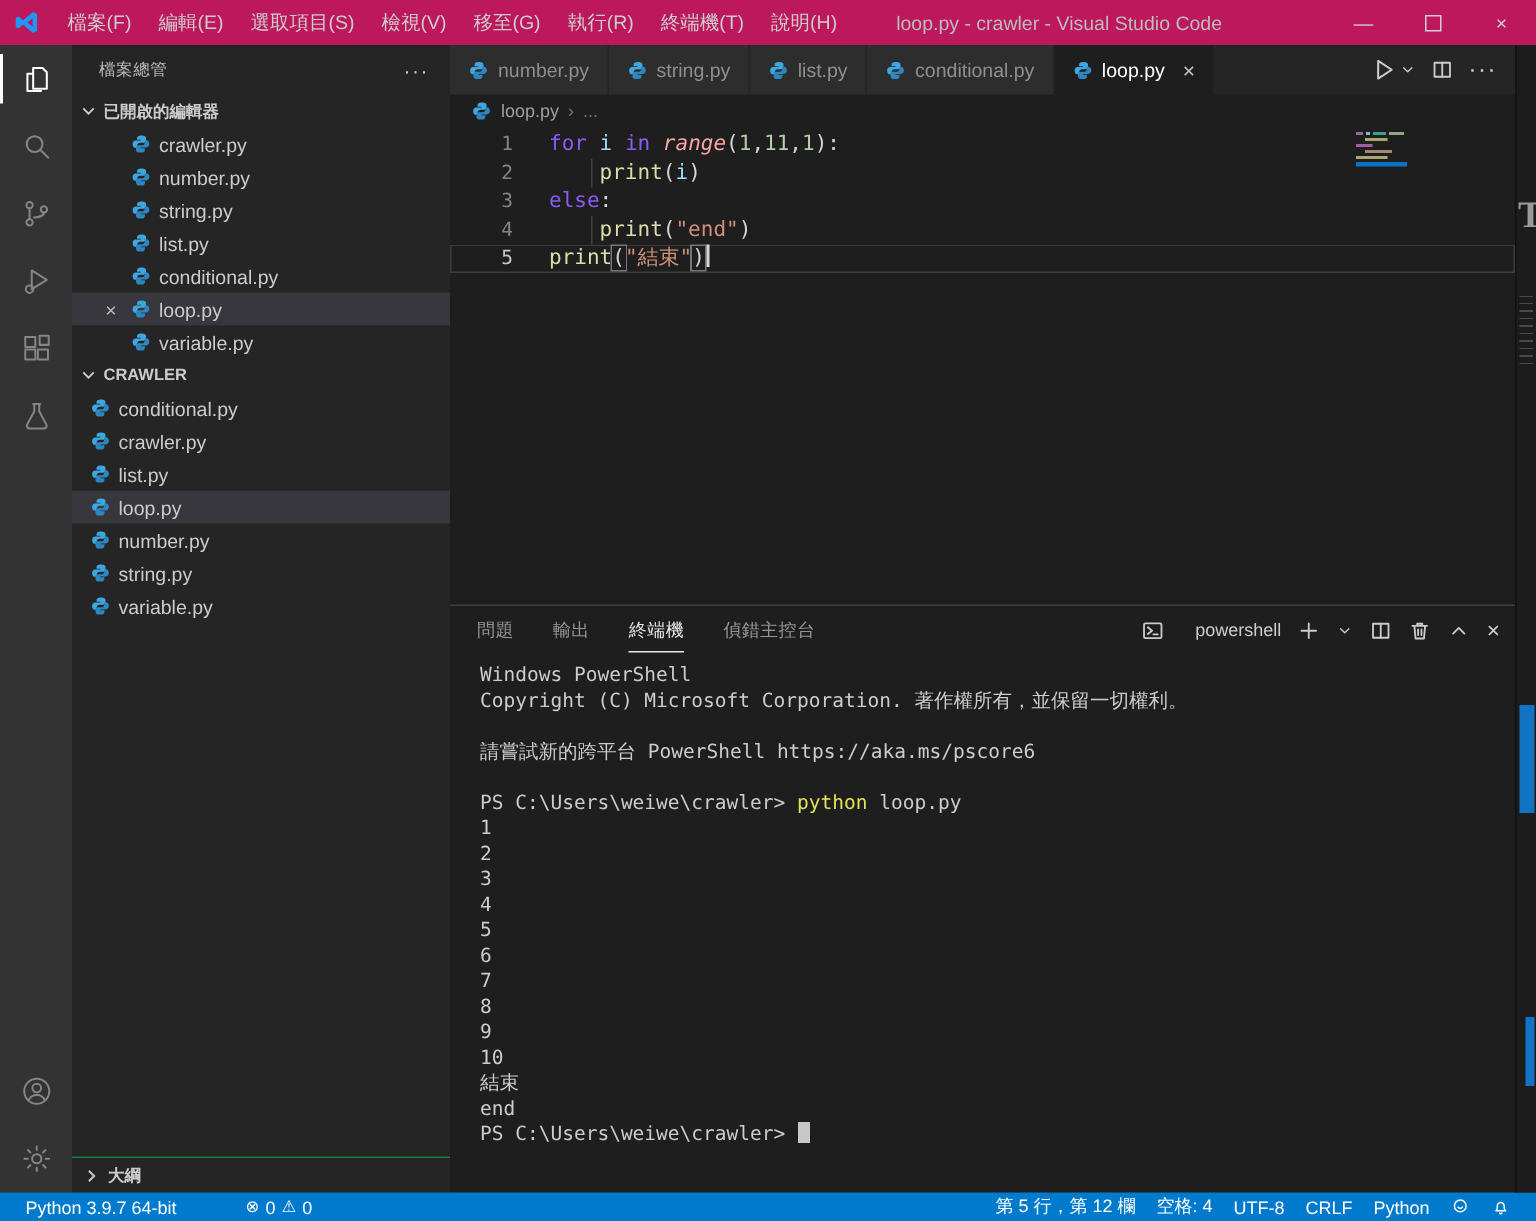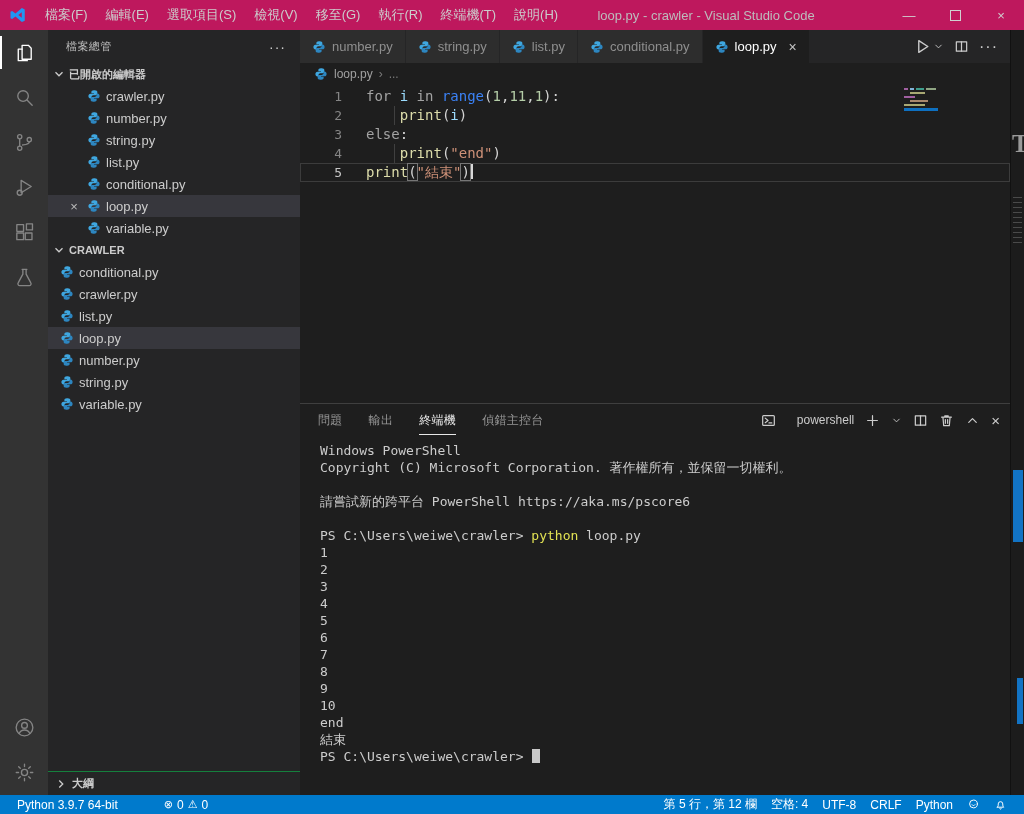--- a/index.html
+++ b/index.html
@@ -56,21 +56,21 @@
   .bc-sep{color:#7a7a7a;}
 
   
   .code-area{flex:1;position:relative;font-family:"DejaVu Sans Mono",monospace;font-size:14px;padding-top:2px;min-height:0;}
   .code-line{display:flex;height:19px;line-height:19px;}
   .code-line.current{box-shadow:inset 0 0 0 1px #3c3c3c;}
   .gutter{width:42px;flex:0 0 42px;text-align:right;color:#858585;font-size:13px;}
   .code-line.current .gutter{color:#c6c6c6;}
   .line-content{white-space:pre;position:relative;padding-left:24px;flex:1;}
   .indent-guide{position:absolute;left:52px;top:0;bottom:0;width:1px;background:#404040;}
-  .tk-kw{color:#a3a3a3;} .tk-var{color:#9cdcfe;} .tk-cls{color:#3b82f6;}
+  .tk-kw{color:#8b5cf6;} .tk-var{color:#9cdcfe;} .tk-cls{color:#fca5a5;font-style:italic;}
   .tk-num{color:#b5cea8;} .tk-fn{color:#dcdcaa;} .tk-str{color:#ce9178;} .tk-pn{color:#d4d4d4;}
   .tk-pnb{color:#d4d4d4;box-shadow:0 0 0 1px #767676;}
   .caret{display:inline-block;width:2px;height:15px;background:#d8d8d8;vertical-align:-2px;margin-left:1px;}
   .minimap{position:absolute;top:3px;right:72px;width:34px;}
   .minimap i{display:block;height:2px;margin-bottom:2px;}
   .mm-bar{height:3px !important;background:#0e70c0;margin-top:1px;}
 
   
   .panel{flex:0 0 391px;border-top:1px solid #3f3f3f;display:flex;flex-direction:column;background:#1e1e1e;}
   .panel-header{height:32px;display:flex;align-items:center;padding:0 10px 0 18px;flex:0 0 32px;}
@@ -499,22 +499,22 @@
             <div class="t-line"><span class="t-d">1</span></div>
             <div class="t-line"><span class="t-d">2</span></div>
             <div class="t-line"><span class="t-d">3</span></div>
             <div class="t-line"><span class="t-d">4</span></div>
             <div class="t-line"><span class="t-d">5</span></div>
             <div class="t-line"><span class="t-d">6</span></div>
             <div class="t-line"><span class="t-d">7</span></div>
             <div class="t-line"><span class="t-d">8</span></div>
             <div class="t-line"><span class="t-d">9</span></div>
             <div class="t-line"><span class="t-d">10</span></div>
+            <div class="t-line"><span class="t-d">結束</span></div>
             <div class="t-line"><span class="t-d">end</span></div>
-            <div class="t-line"><span class="t-d">結束</span></div>
             <div class="t-line"><span class="t-d">PS C:\Users\weiwe\crawler&gt; </span><i class="t-caret"></i></div>
           </div>
       </div>
     </div>
 
     <div class="sliver">
       <div class="big-t">T</div>
       <div class="frag-text"></div>
       <div class="frag-blue1"></div>
       <div class="frag-blue2"></div>

